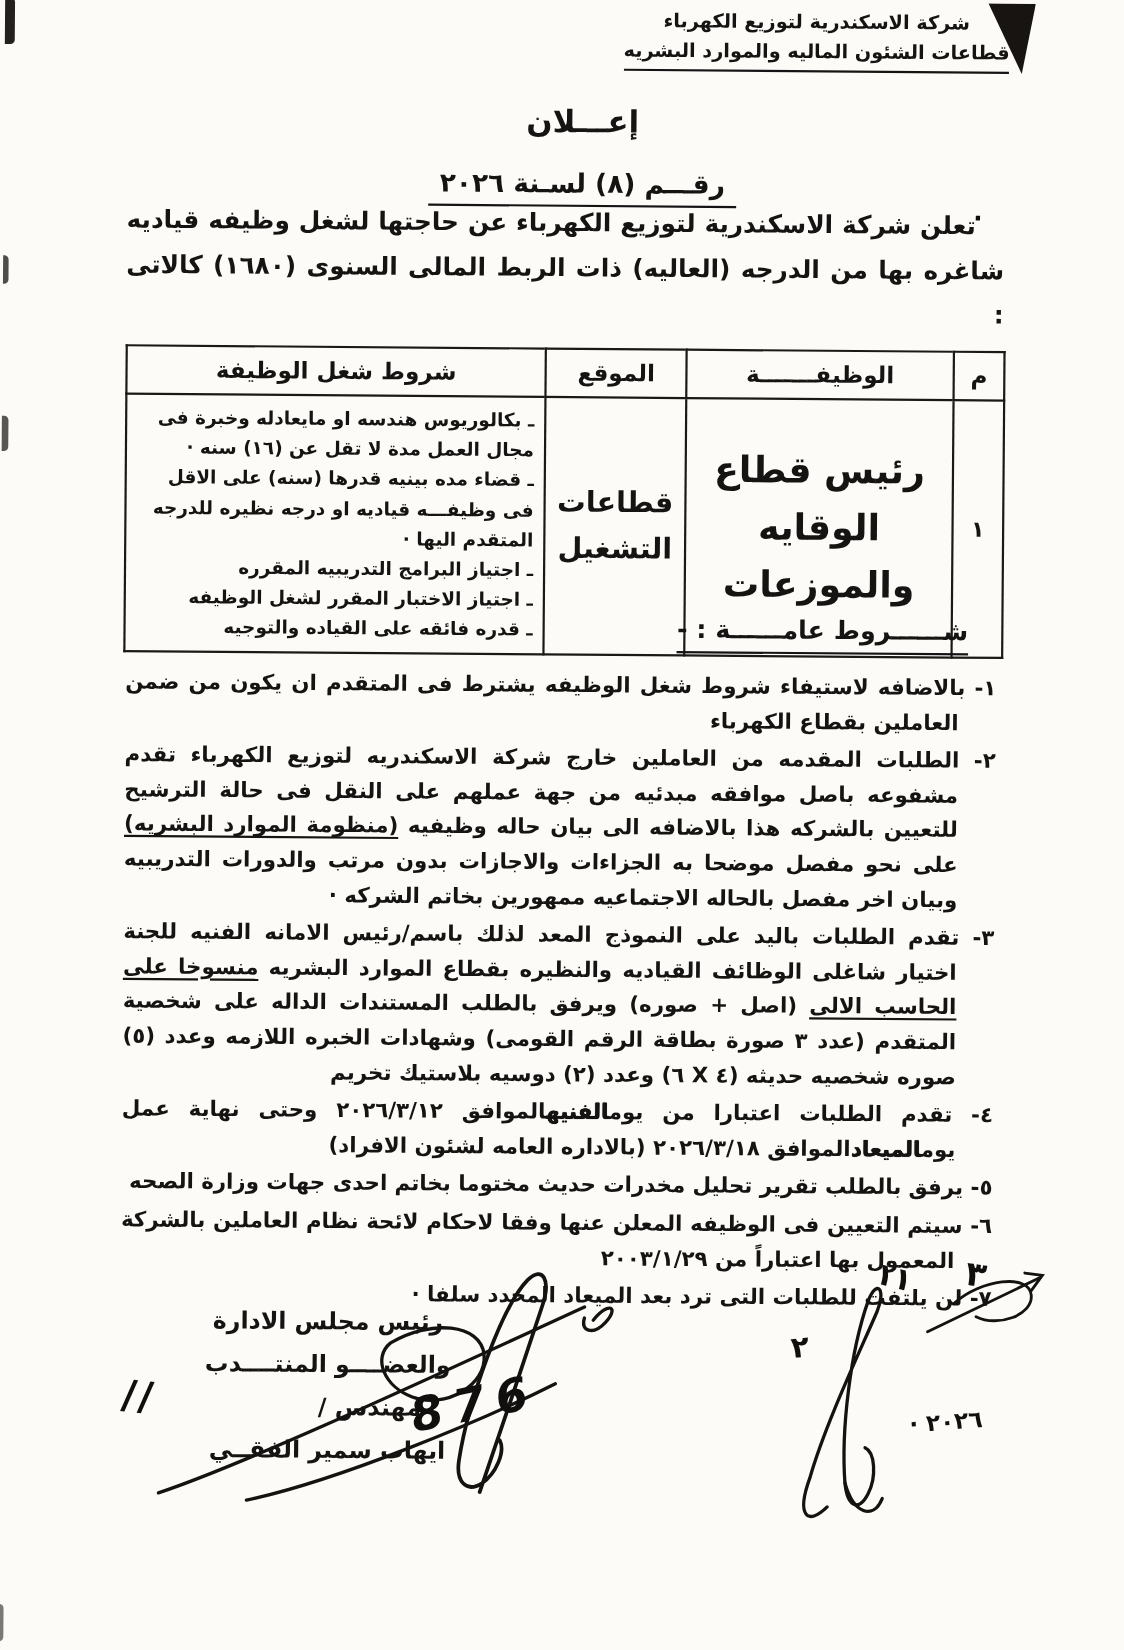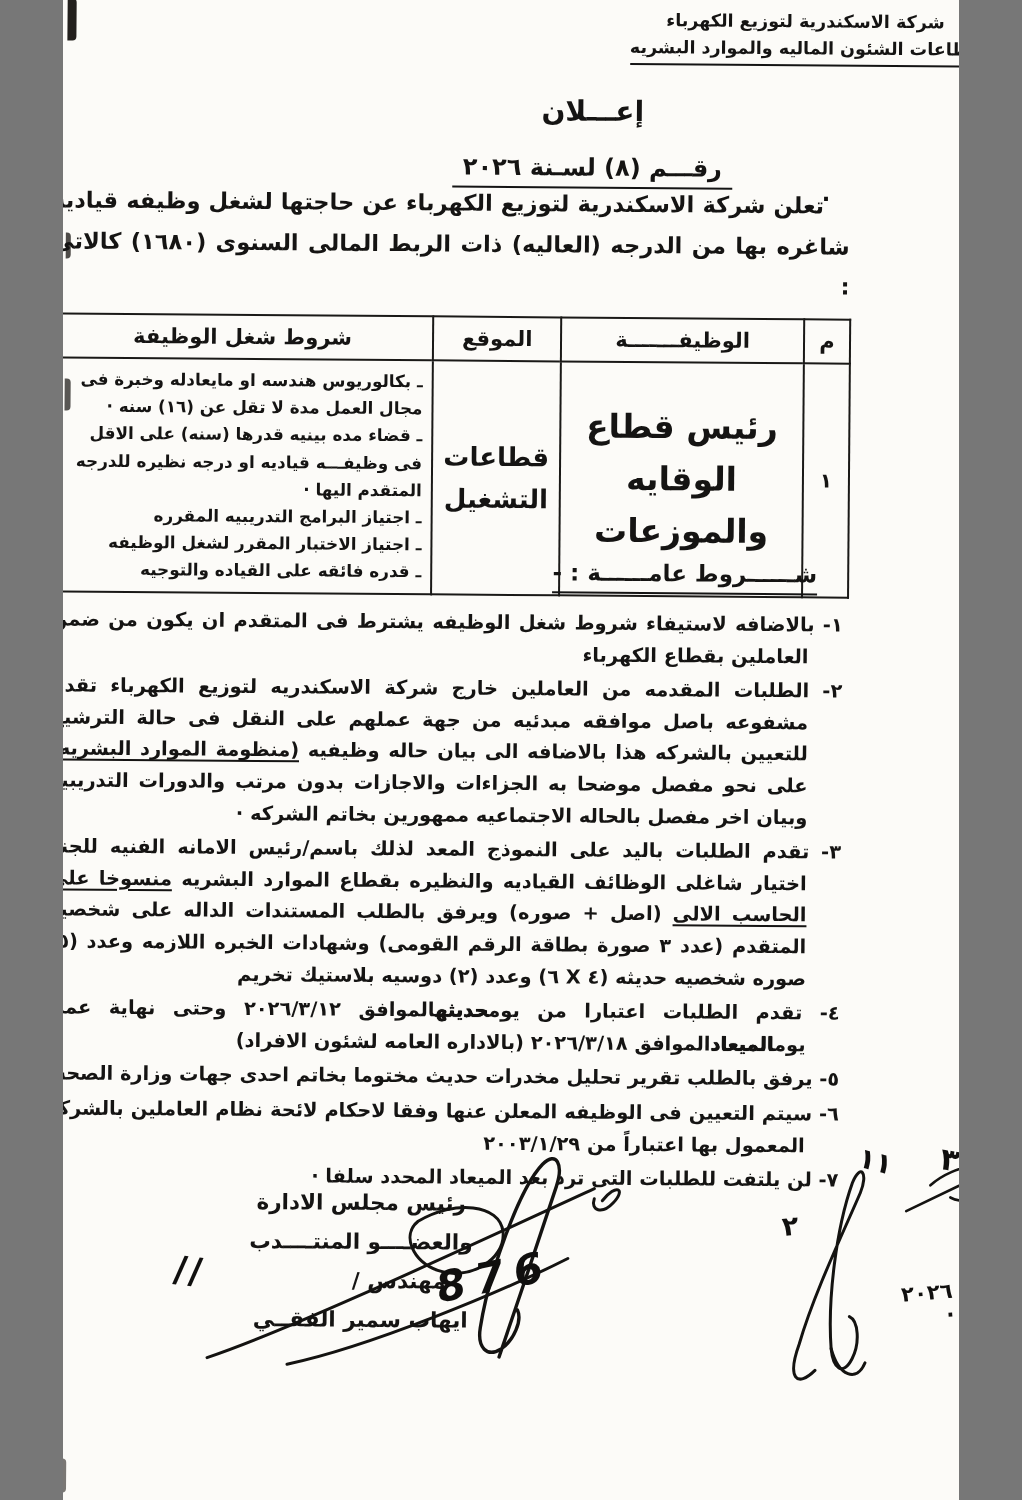--- a/index.html
+++ b/index.html
@@ -1,18 +1,18 @@
 <!DOCTYPE html>
 <html lang="ar"><head>
 <meta charset="utf-8">
 <style>
   * { margin:0; padding:0; box-sizing:border-box; }
   body { background:#777; font-family:"DejaVu Sans", sans-serif; }
   .page {
-    position:relative; width:896px; height:1500px; margin:0 auto;
+    position:relative; width:1022px; height:1500px; margin:0 auto;
     background:#fcfbf8; overflow:hidden; color:#151413;
   }
   .sheet { position:absolute; inset:0; transform:rotate(0.45deg); transform-origin:50% 40%; }
 
   
   .corner { position:absolute; top:0; left:893px; width:44px; height:64px;
     background:#171412; clip-path:polygon(2% 0, 100% 0, 72% 100%); }
   .smudge { position:absolute; left:0; background:#23201d; border-radius:0 4px 4px 0; }
 
   
@@ -121,21 +121,21 @@
       </tr>
     </tbody>
       </table>
 
     <div class="gen-head">شــــــروط عامــــــة : -</div>
 
     <div class="glist">
         <div class="item"><span>١- </span><span>بالاضافه لاستيفاء شروط شغل الوظيفه يشترط فى المتقدم ان يكون من ضمن العاملين بقطاع الكهرباء</span></div>
         <div class="item"><span>٢- </span><span>الطلبات المقدمه من العاملين خارج شركة الاسكندريه لتوزيع الكهرباء تقدم مشفوعه باصل موافقه مبدئيه من جهة عملهم على النقل فى حالة الترشيح للتعيين بالشركه هذا بالاضافه الى بيان حاله وظيفيه </span><span class="useg">(منظومة الموارد البشريه)</span><span> على نحو مفصل موضحا به الجزاءات والاجازات بدون مرتب والدورات التدريبيه وبيان اخر مفصل بالحاله الاجتماعيه ممهورين بخاتم الشركه ·</span></div>
         <div class="item"><span>٣- </span><span>تقدم الطلبات باليد على النموذج المعد لذلك باسم/رئيس الامانه الفنيه للجنة اختيار شاغلى الوظائف القياديه والنظيره بقطاع الموارد البشريه </span><span class="useg">منسوخا على الحاسب الالى</span><span> (اصل + صوره) ويرفق بالطلب المستندات الداله على شخصية المتقدم (عدد ٣ صورة بطاقة الرقم القومى) وشهادات الخبره اللازمه وعدد (٥) صوره شخصيه حديثه (٤ X ٦) وعدد (٢) دوسيه بلاستيك تخريم</span></div>
-        <div class="item"><span>٤- </span><span>تقدم الطلبات اعتبارا من يوم</span><span class="hand">حديثه</span><span>الموافق ٢٠٢٦/٣/١٢ وحتى نهاية عمل يوم</span><span class="hand">الميعاد</span><span>الموافق ٢٠٢٦/٣/١٨ (بالاداره العامه لشئون الافراد)</span></div>
+        <div class="item"><span>٤- </span><span>تقدم الطلبات اعتبارا من يوم</span><span class="hand">الفنيه</span><span>الموافق ٢٠٢٦/٣/١٢ وحتى نهاية عمل يوم</span><span class="hand">الميعاد</span><span>الموافق ٢٠٢٦/٣/١٨ (بالاداره العامه لشئون الافراد)</span></div>
         <div class="item"><span>٥- </span><span>يرفق بالطلب تقرير تحليل مخدرات حديث مختوما بخاتم احدى جهات وزارة الصحه</span></div>
         <div class="item"><span>٦- </span><span>سيتم التعيين فى الوظيفه المعلن عنها وفقا لاحكام لائحة نظام العاملين بالشركة المعمول بها اعتباراً من ٢٠٠٣/١/٢٩</span></div>
         <div class="item"><span>٧- </span><span>لن يلتفت للطلبات التى ترد بعد الميعاد المحدد سلفا ·</span></div>
       </div>
 
     <div class="sig">
       <div>رئيس مجلس الادارة</div>
       <div>والعضــــو المنتــــدب</div>
       <div class="eng">مهندس /</div>
       <div>ايهاب سمير الفقــي</div>

